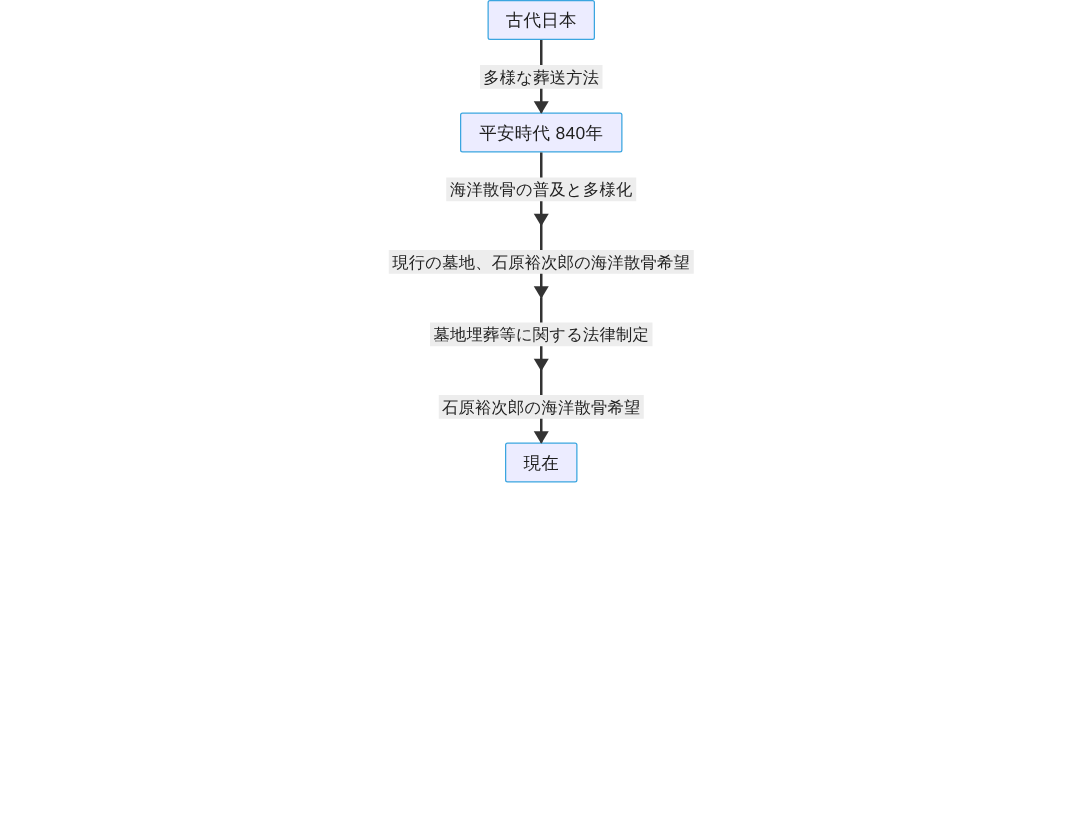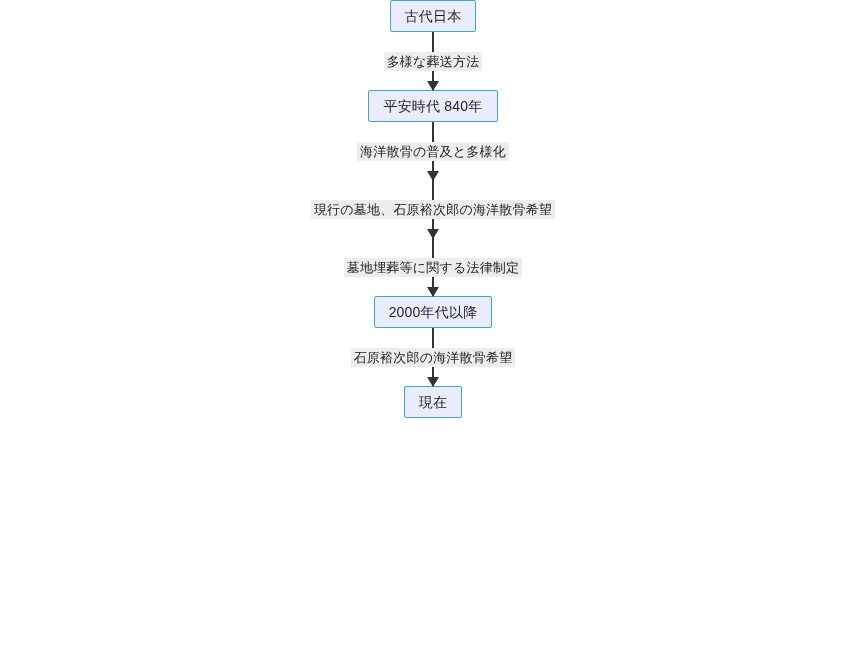--- a/index.html
+++ b/index.html
@@ -122,21 +122,20 @@
       <span class="edge-label">現行の墓地、石原裕次郎の海洋散骨希望</span>
     </div>
 
 
 
 
     <div class="edge">
       <span class="edge-label">墓地埋葬等に関する法律制定</span>
     </div>
 
-    <div class="node">2000年代以降</div>
 
     <div class="edge">
       <span class="edge-label">石原裕次郎の海洋散骨希望</span>
     </div>
 
     <div class="node">現在</div>
 
   </div>
 </div>
 

